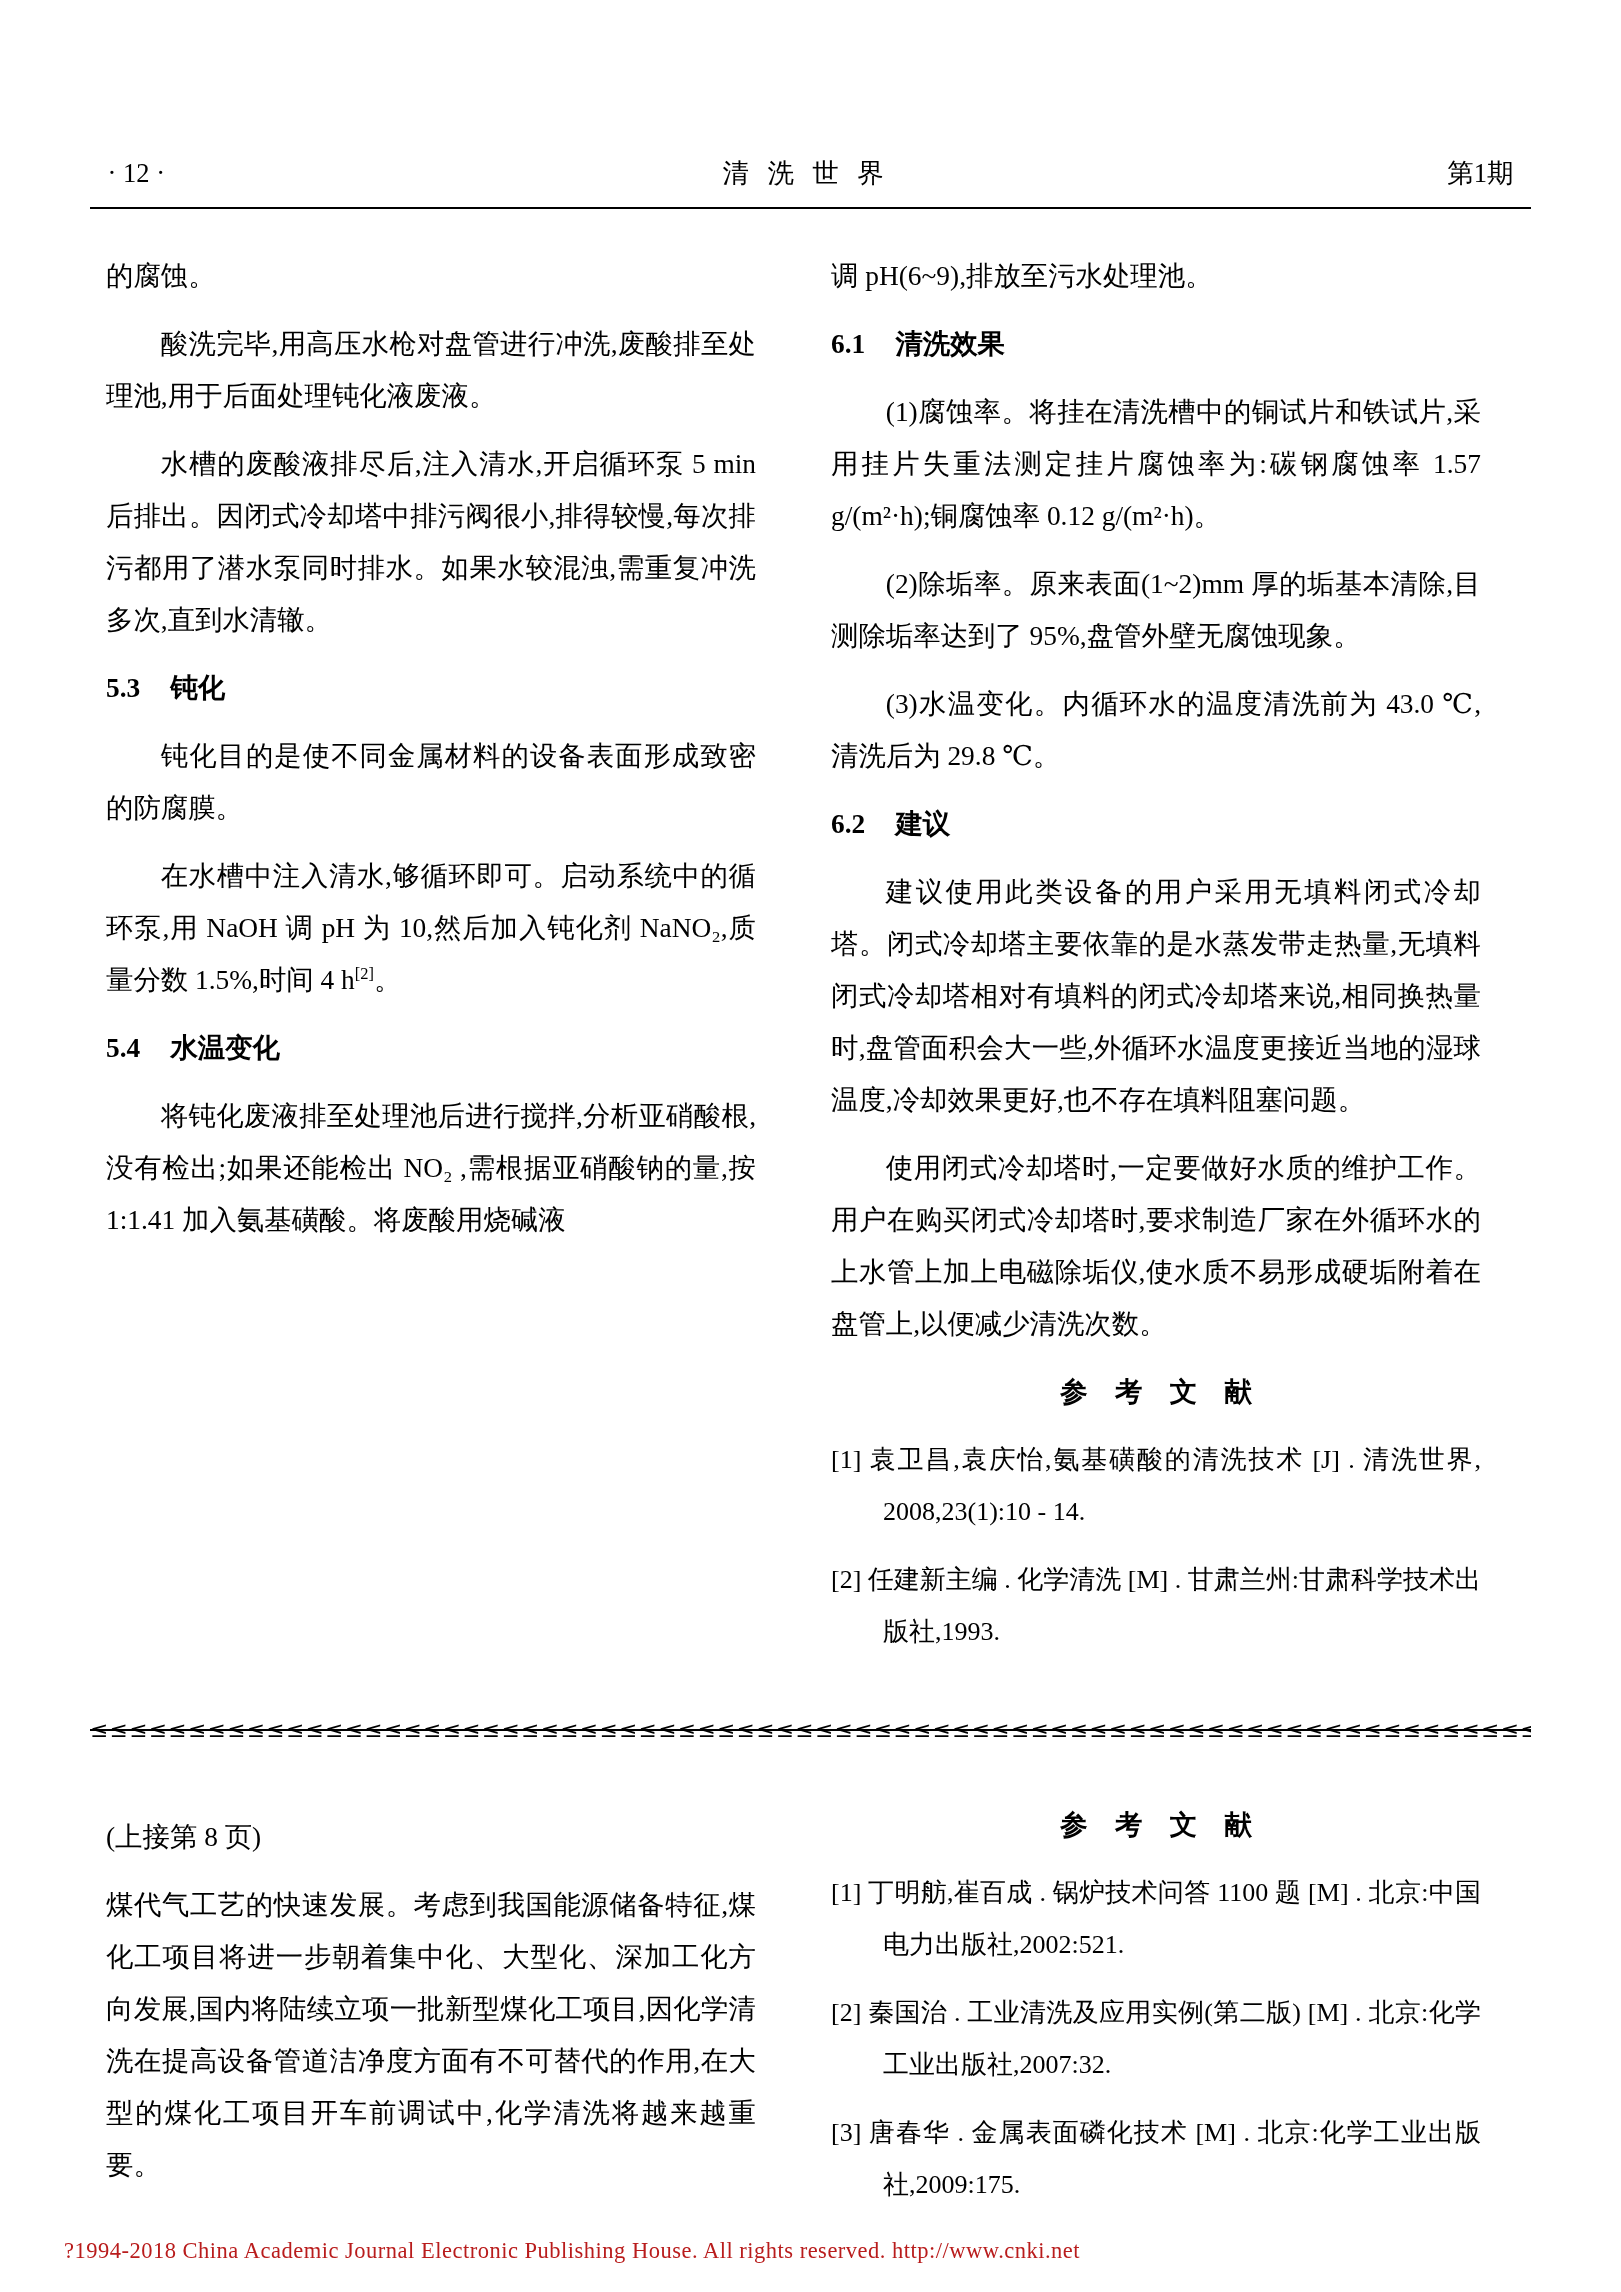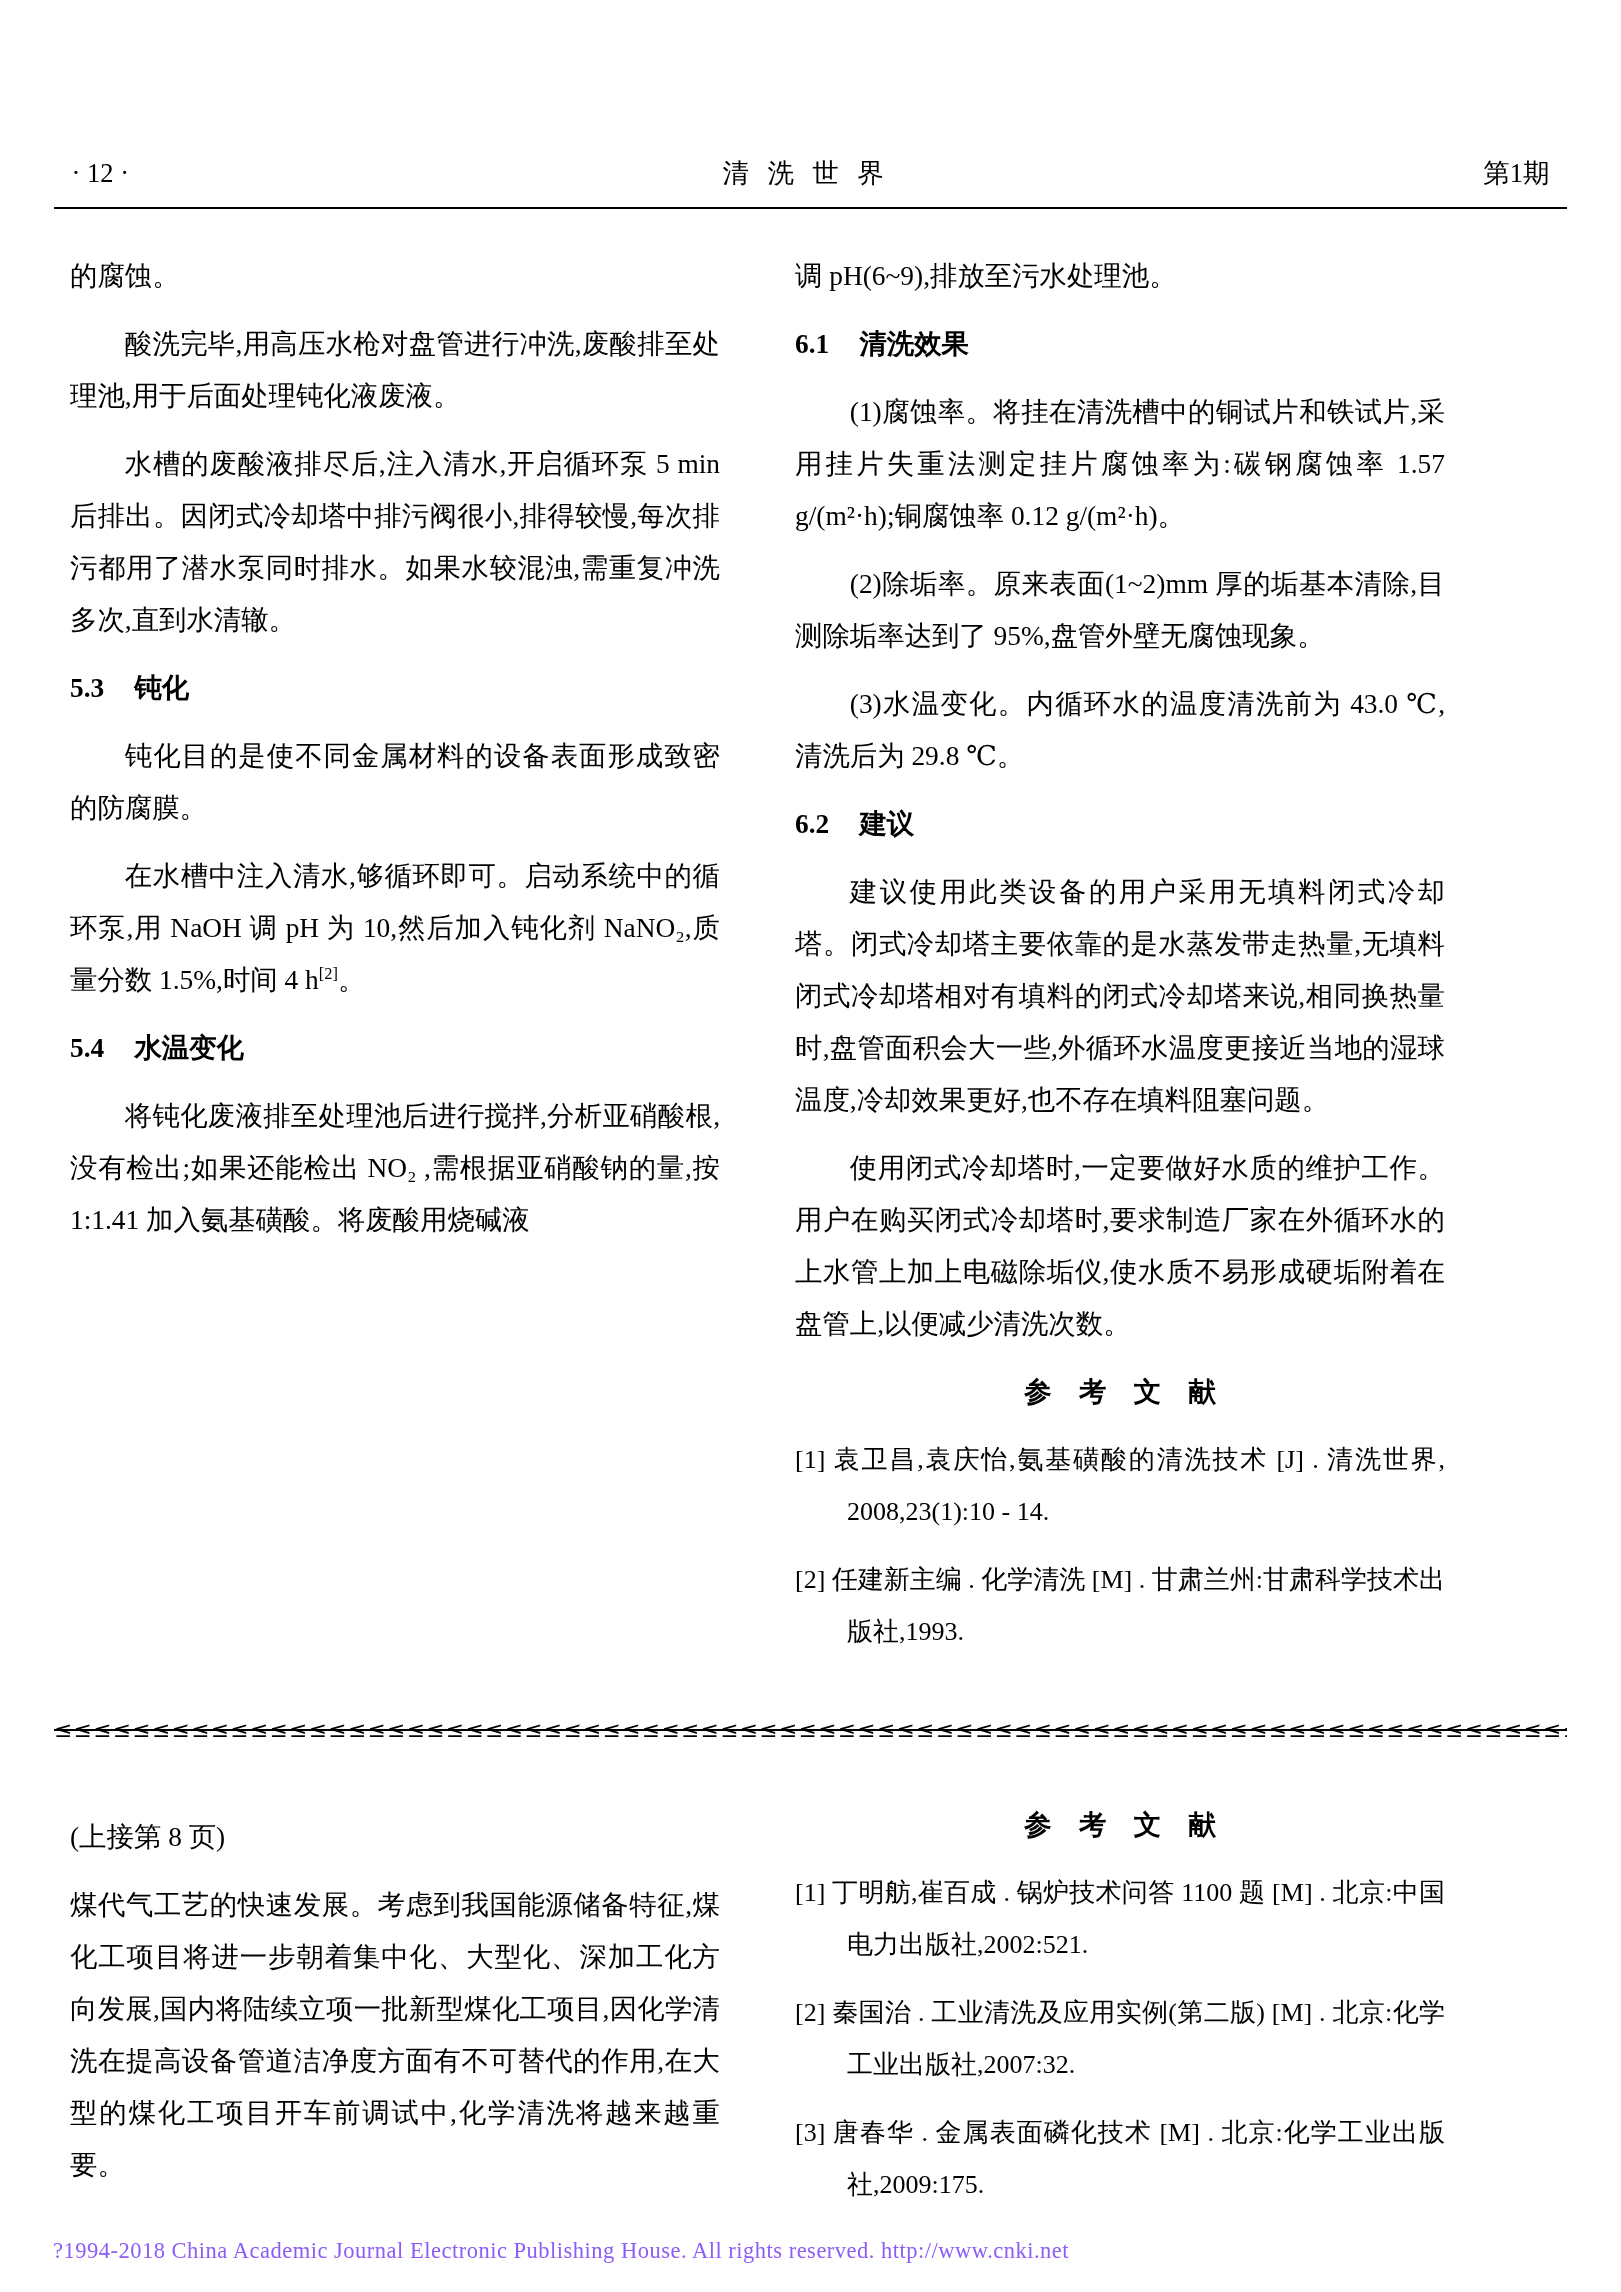--- a/index.html
+++ b/index.html
@@ -1,21 +1,21 @@
 <!DOCTYPE html>
 <html><head>
 <meta charset="utf-8">
 <style>
   html,body { margin:0; padding:0; }
   body {
     width:1621px; height:2293px; position:relative;
     background:#ffffff; color:#000;
     font-family:"Liberation Serif","DejaVu Serif",serif;
   }
-  .page { position:absolute; inset:0; padding:155px 54px 0; box-sizing:border-box; }
+  .page { position:absolute; inset:0; padding:155px 90px 0; box-sizing:border-box; }
   .hdr {
     display:flex; justify-content:space-between; align-items:baseline;
     font-size:26.5px; padding:0 17.6px 15.7px 17.6px; border-bottom:2px solid #000;
   }
   .hdr .jtitle { letter-spacing:5.9px; }
   .columns { display:flex; gap:43px; margin-top:25.5px; }
   .col { width:682px; font-size:27.4px; line-height:52px; text-align:justify; }
   .col p { margin:16px; }
   p.ind { text-indent:2em; }
   .sec-head { font-weight:bold; margin:6.9px 0 6.9px; }
@@ -26,22 +26,22 @@
   .ref { padding-left:2em; text-indent:-2em; font-size:26px; line-height:52px; text-align:justify; margin:0; }
   .sup { vertical-align:super; font-size:0.6em; line-height:0; }
   .divider {
     margin-top:43px; height:29px; font-size:21.6px; line-height:25.5px;
     white-space:nowrap; overflow:hidden; text-decoration:line-through;
     letter-spacing:1.5px; font-family:"DejaVu Sans","Liberation Sans",sans-serif;
   }
   .bottom { display:flex; gap:43px; margin-top:49px; }
   .continued-note { margin:0 0 5.9px 0; }
   .footer {
-    position:absolute; left:53px; bottom:29px;
-    color:#8b5cf6; font-size:22.5px; letter-spacing:0.5px;
+    position:absolute; left:64px; bottom:29px;
+    color:#b91c1c; font-size:22.5px; letter-spacing:0.5px;
   }
 </style>
 </head>
 <body>
 
 <div class="page">
 
   <div class="hdr">
     <span>· 12 ·</span>
     <span class="jtitle">清 洗 世 界</span>

